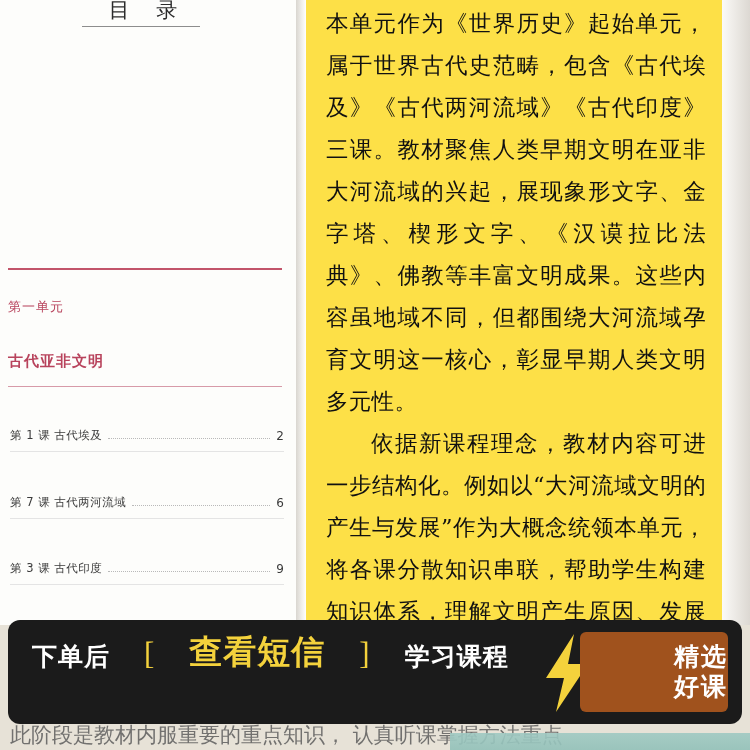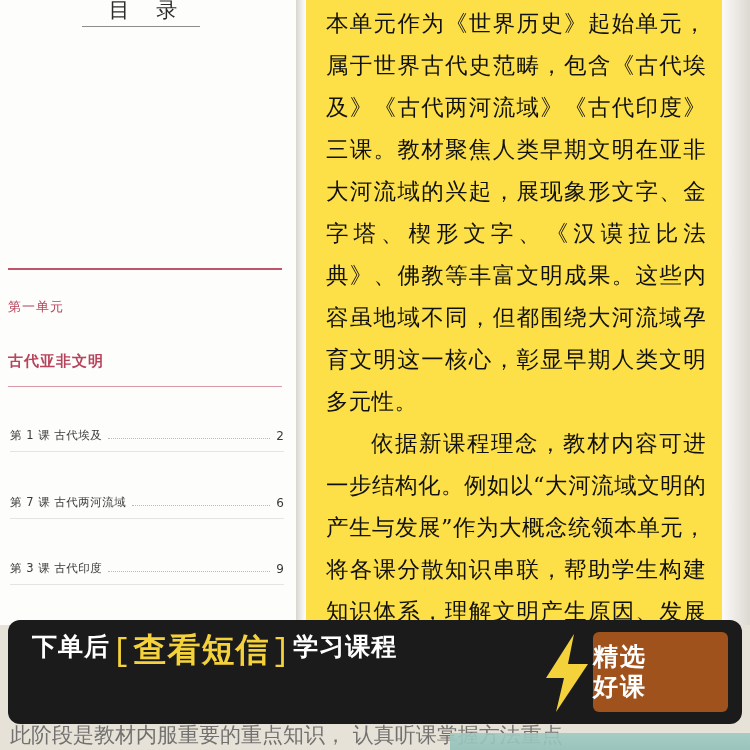--- a/index.html
+++ b/index.html
@@ -222,27 +222,28 @@
     border-radius: 12px;
     overflow: hidden;
   }
   .promo-main {
     position: absolute;
     left: 24px;
     top: 16px;
   }
   .promo-line1 {
     display: flex;
-    align-items: flex-start;
+    align-items: flex-end;
     font-size: 25px;
     color: #ffffff;
-    font-family: Liberation Mono, monospace;
+    font-family: Liberation Serif, serif;
     font-weight: bold;
     letter-spacing: 1px;
     line-height: 1;
+    gap: 32px;
   }
   .promo-line1 .bracket {
     color: #f4d23c;
     font-size: 31px;
     margin: 0 2px;
     font-weight: normal;
   }
   .promo-highlight {
     color: #f4d23c;
     font-size: 33px;
@@ -254,27 +255,27 @@
     font-size: 15.5px;
     color: #e8e6e2;
     font-family: "DejaVu Sans", sans-serif;
     letter-spacing: 1px;
   }
 
   .promo-badge {
     position: absolute;
     right: 14px;
     top: 12px;
-    width: 135px;
+    width: 148px;
     height: 80px;
     background: #a0521d;
     border-radius: 6px;
     display: flex;
     align-items: center;
-    justify-content: flex-start;
+    justify-content: flex-end;
   }
   .promo-badge-text {
     color: #ffffff;
     font-size: 25px;
     font-weight: bold;
     line-height: 30px;
     text-align: center;
     font-family: "DejaVu Sans", sans-serif;
     letter-spacing: 2px;
   }

